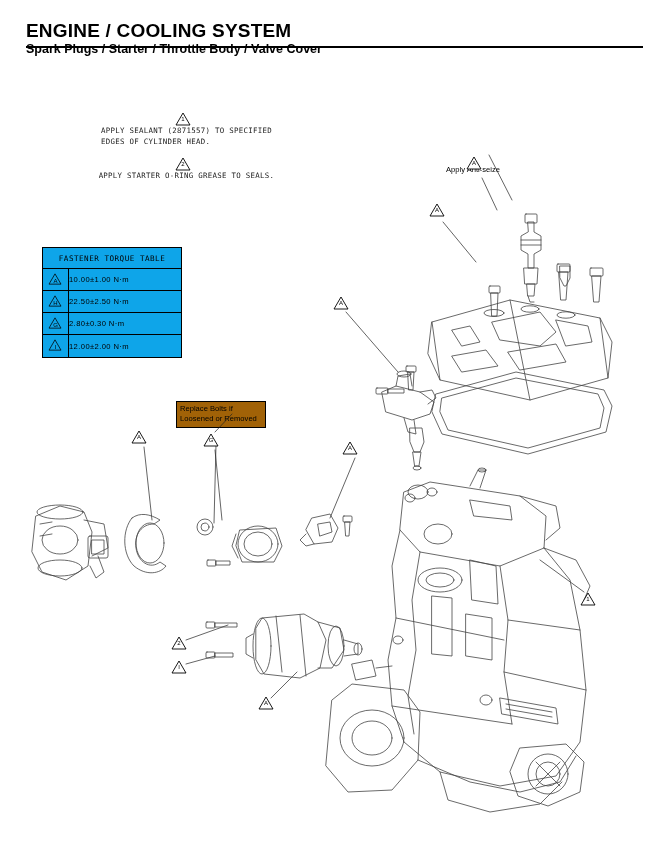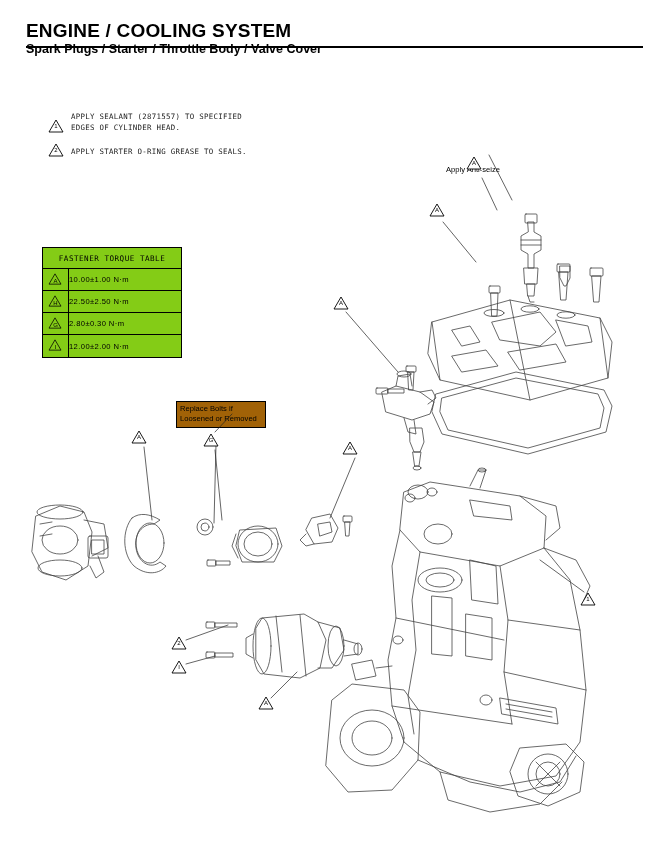--- a/index.html
+++ b/index.html
@@ -63,41 +63,42 @@
 
   
   .notes {
     position: absolute;
     left: 48px;
     top: 112px;
     width: 270px;
   }
   .note-row {
     display: flex;
-    align-items: flex-end;
+    align-items: center;
     margin-bottom: 10px;
+    flex-direction: column;
   }
   .note-text {
     margin-left: 7px;
     font-family: "DejaVu Sans Mono", monospace;
     font-size: 7.4px;
     line-height: 1.45;
     letter-spacing: 0.3px;
     color: #1a1a1a;
     white-space: pre-line;
   }
 
   
   .torque-table {
     position: absolute;
     left: 42px;
     top: 247px;
     width: 140px;
     border: 1px solid #000;
-    background: #84cc16;
+    background: #0ea5e9;
   }
   .torque-title {
     text-align: center;
     font-family: "DejaVu Sans Mono", monospace;
     font-size: 7.6px;
     letter-spacing: 0.5px;
     padding: 6px 2px 5px 2px;
     border-bottom: 1px solid #000;
   }
   .torque-row {

